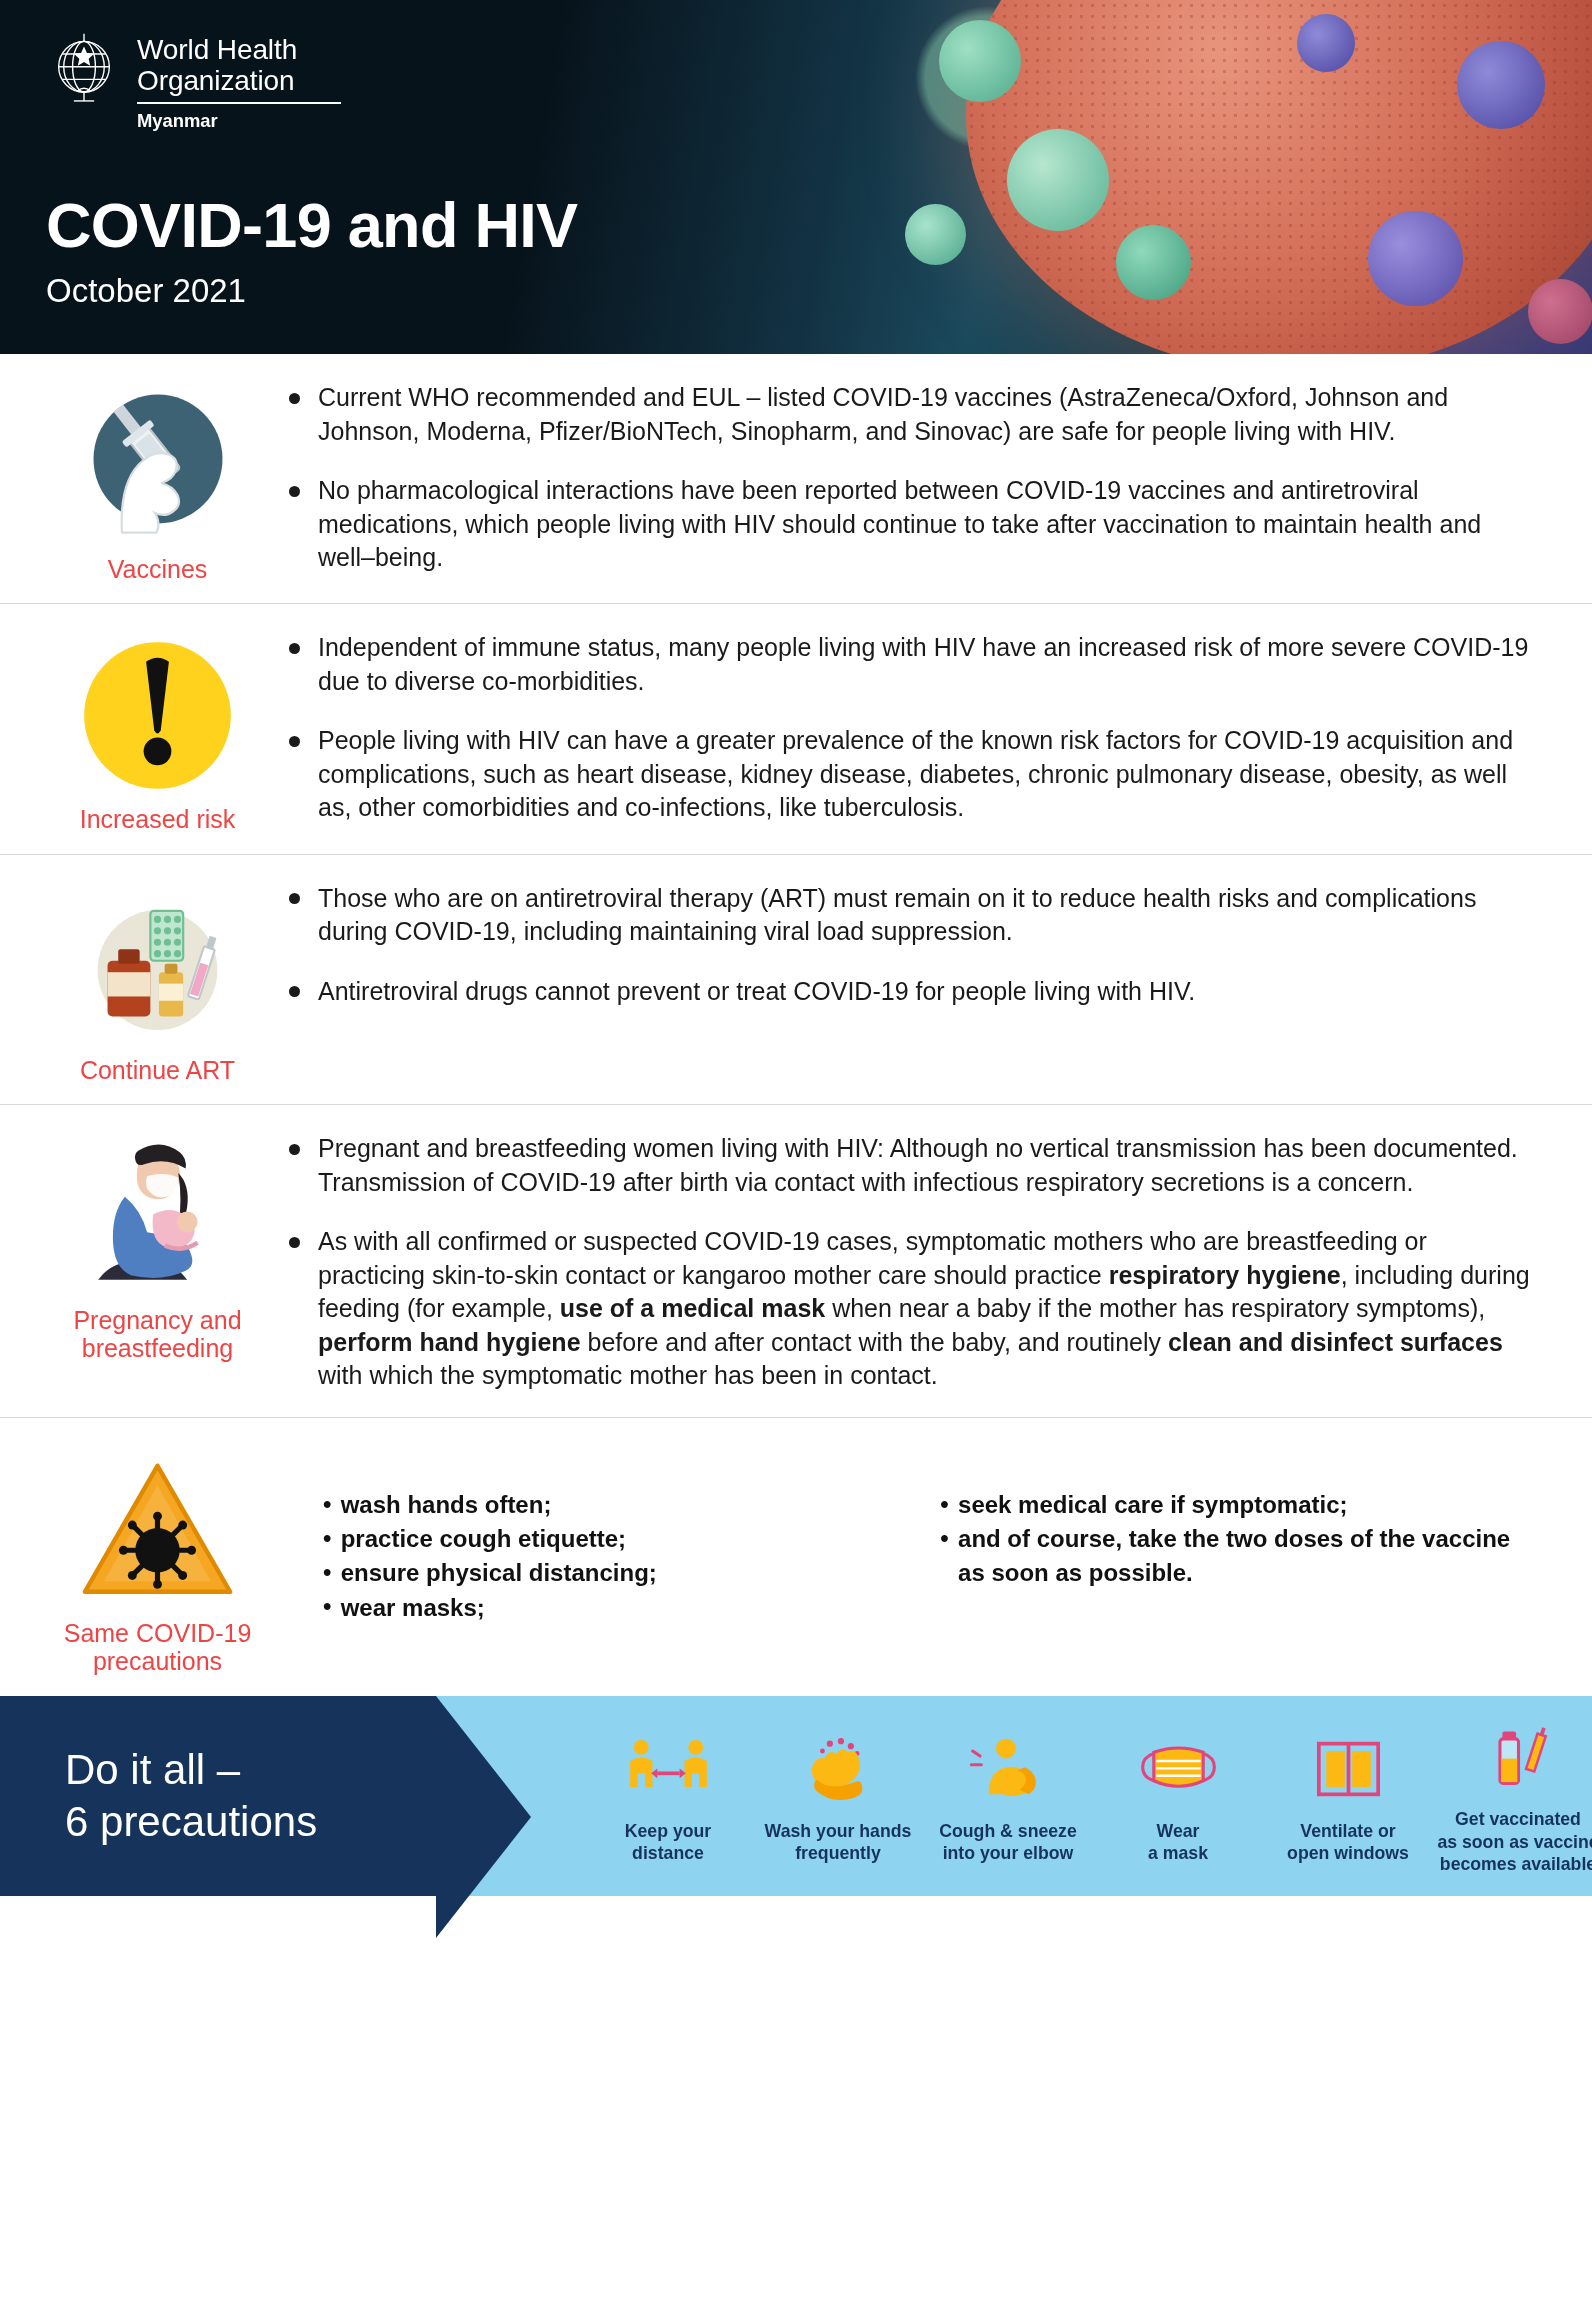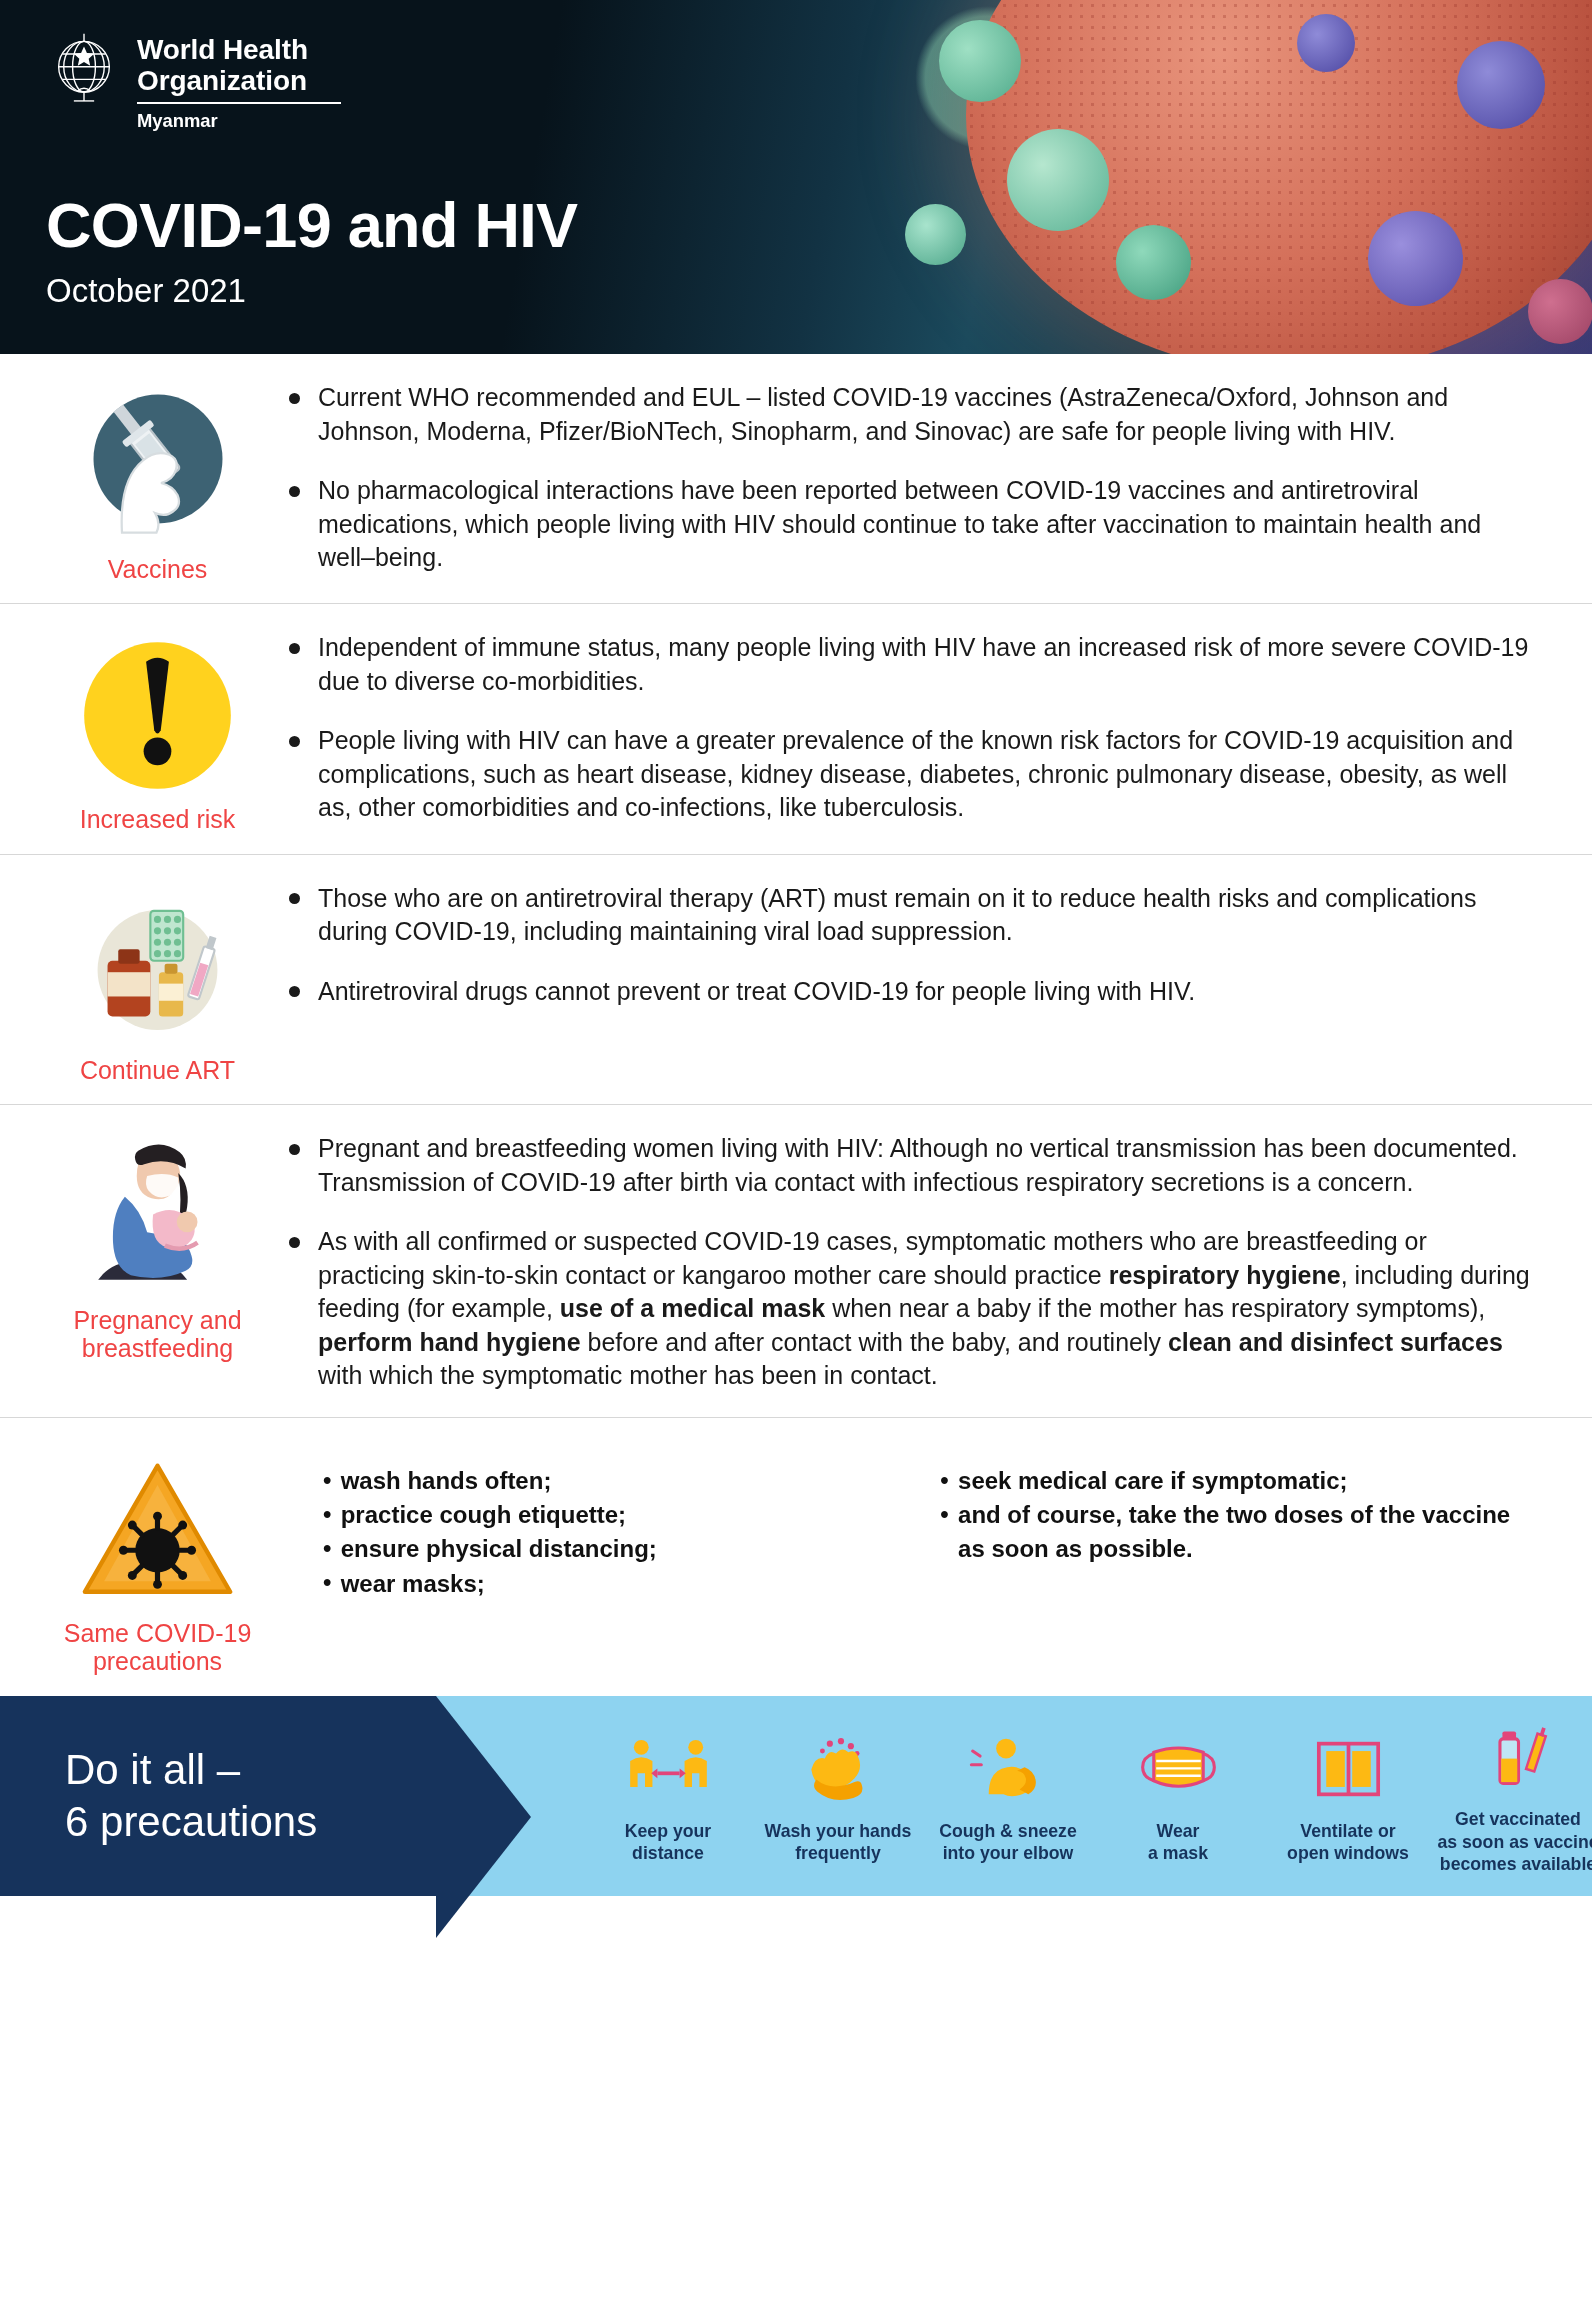--- a/index.html
+++ b/index.html
@@ -73,21 +73,21 @@
     top: 30px;
     display: flex;
     align-items: flex-start;
     gap: 15px;
   }
   .who-emblem { width: 76px; height: 76px; flex: 0 0 76px; }
   .who-text { padding-top: 5.4px; }
   .who-text .l1, .who-text .l2 {
     color: #ffffff;
     font-size: 28px;
-    font-weight: bold;
+    font-weight: normal;
     line-height: 1.08;
     letter-spacing: -0.1px;
   }
   .who-rule {
     width: 204px;
     height: 2px;
     background: #ffffff;
     margin: 6.1px 0 6.1px 0;
   }
   .who-country {
@@ -173,21 +173,21 @@
   }
   b { font-weight: bold; }
 
   
   .prec-cols {
     display: flex;
     gap: 27px;
     margin-top: 19px;
     padding-left: 38px;
   }
-  .prec-col { flex: 1 1 50%; }
+  .prec-col { flex: 1 1 50%; margin-top: 24px; }
   .prec-col ul { list-style: none; }
   .prec-col li {
     font-size: 24px;
     font-weight: bold;
     line-height: 1.42;
     color: #111111;
     position: relative;
     padding-left: 17.7px;
   }
   .prec-col li::before {

